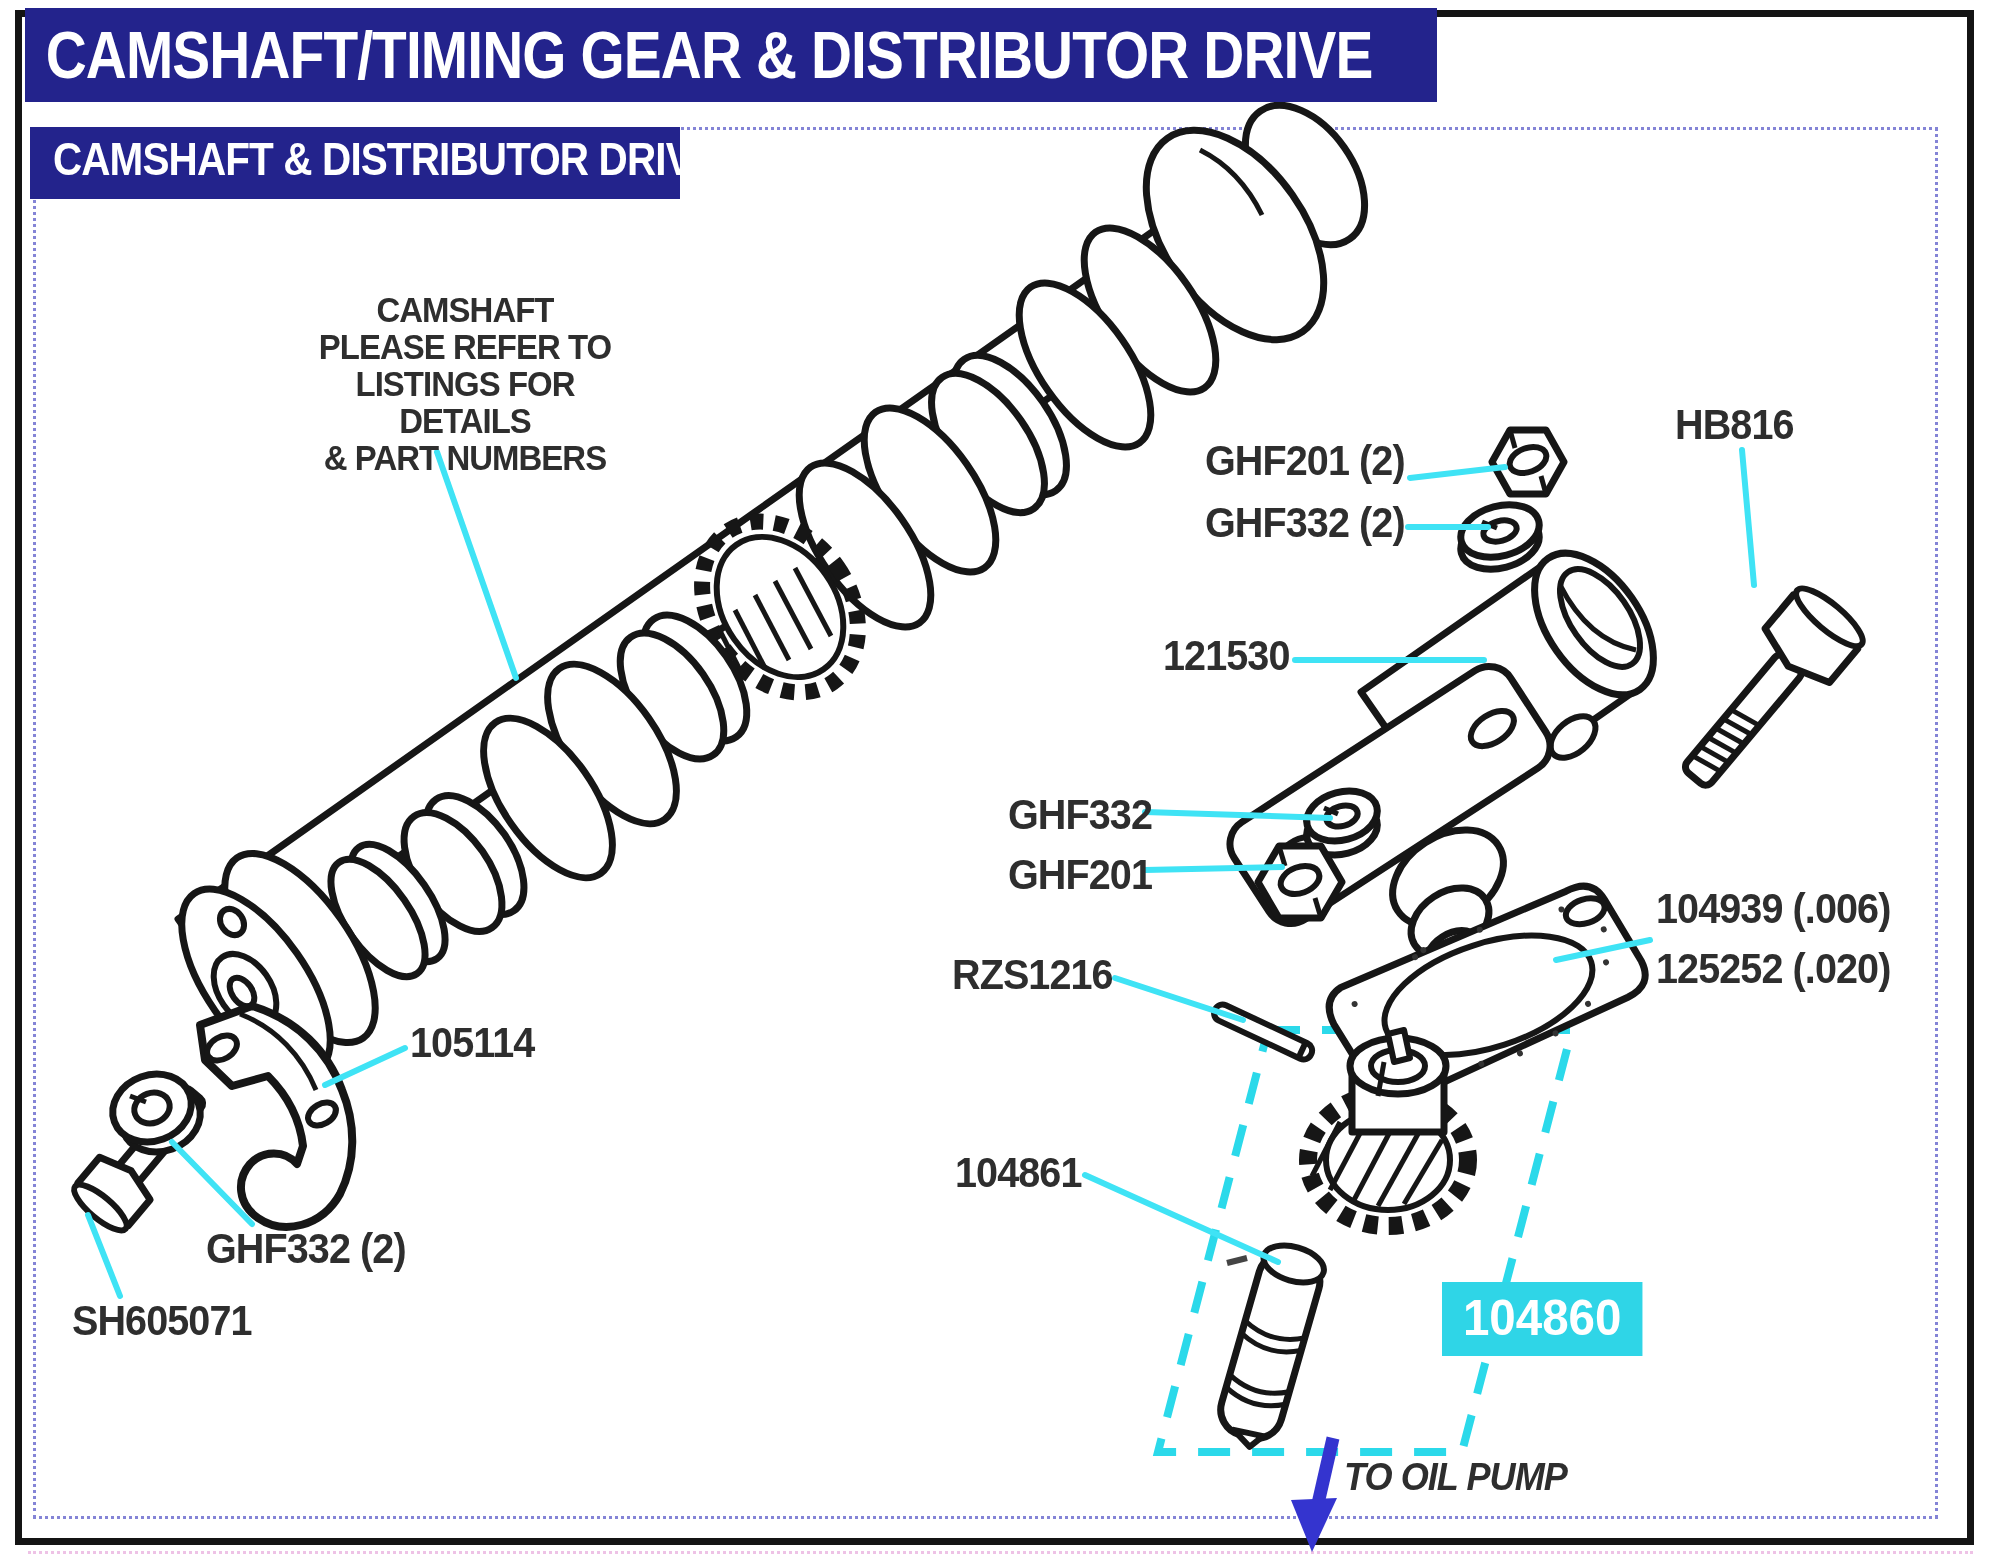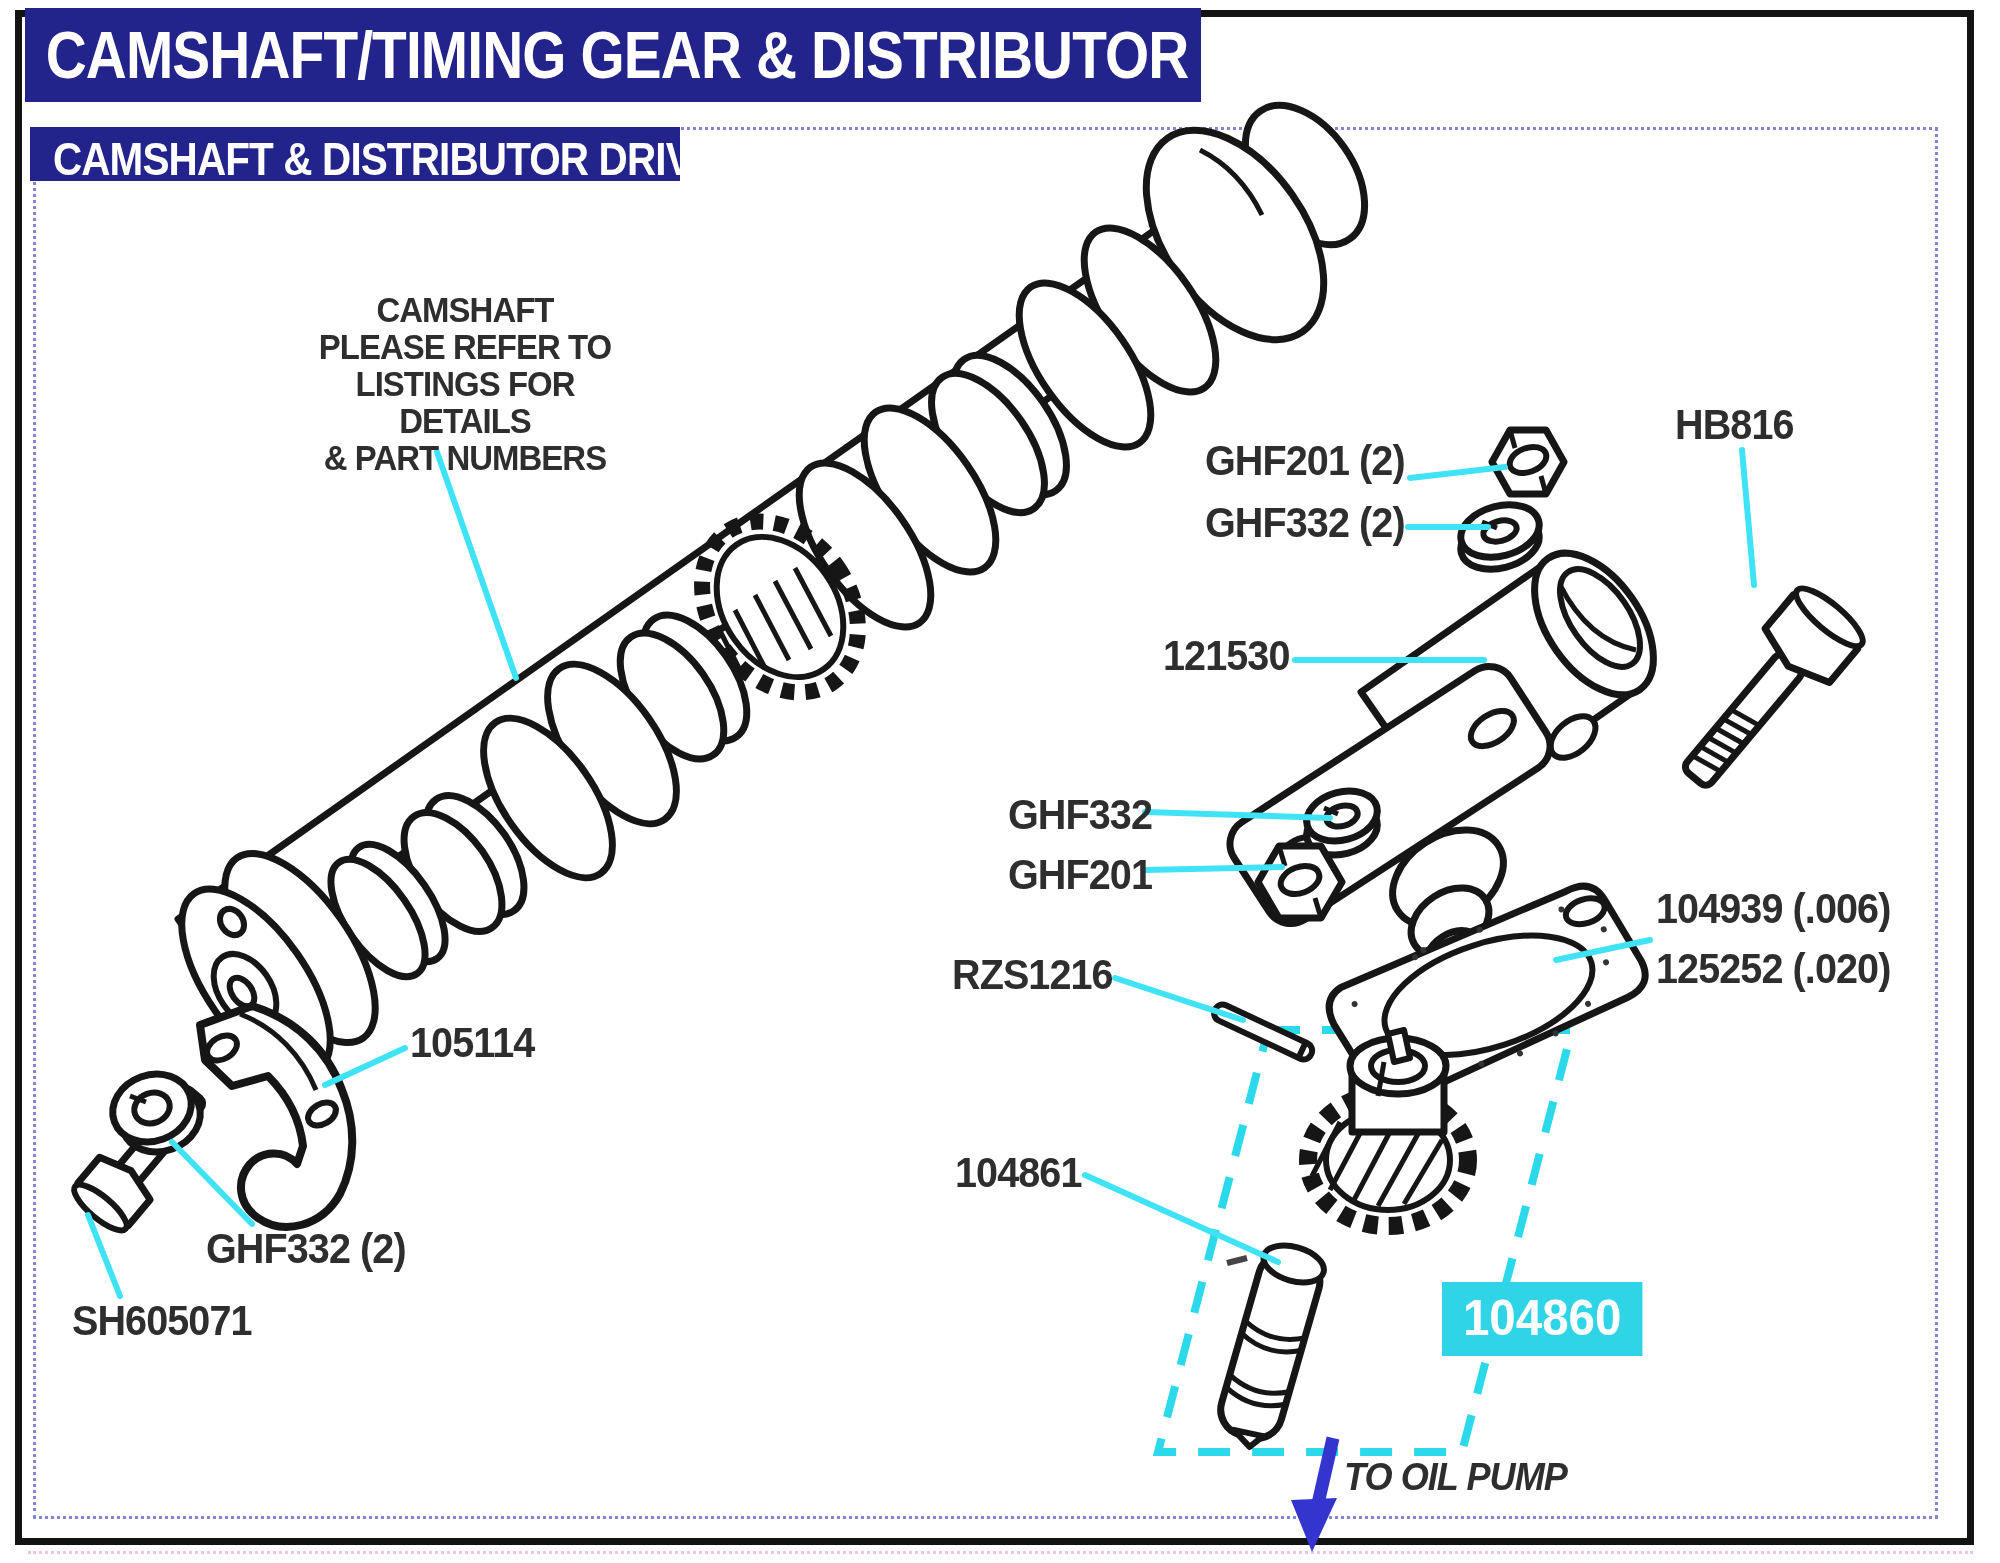--- a/index.html
+++ b/index.html
@@ -6,25 +6,25 @@
   .page{position:relative;width:2000px;height:1563px;background:#ffffff;overflow:hidden;
         font-family:"Liberation Sans",sans-serif;}
   
   .frame-black{position:absolute;left:15px;top:10px;width:1945px;height:1521px;
         border:7px solid #141414;}
   .frame-purple{position:absolute;left:33px;top:127px;width:1899px;height:1386px;
         border:3px dotted #8484d6;}
   .pink-rule{position:absolute;left:28px;top:1551px;width:1945px;height:0;
         border-top:3px dotted #eec2e6;}
   
-  .title-bar{position:absolute;left:25px;top:8px;width:1176px;height:94px;background:#23238c;}
+  .title-bar{position:absolute;left:25px;top:8px;width:1412px;height:94px;background:#23238c;}
   .title-bar .condense{display:inline-block;transform:scaleX(0.86);transform-origin:left center;
         color:#ffffff;font-weight:700;font-size:66px;line-height:94px;padding-left:24px;
         letter-spacing:-1px;white-space:nowrap;}
-  .section-bar{position:absolute;left:30px;top:127px;width:650px;height:54px;background:#23238c;text-align:center;}
+  .section-bar{position:absolute;left:30px;top:127px;width:650px;height:72px;background:#23238c;text-align:center;}
   .section-bar .condense{display:inline-block;transform:scaleX(0.88);transform-origin:left center;
         color:#ffffff;font-weight:700;font-size:46px;line-height:64px;padding-left:26px;
         letter-spacing:-1px;white-space:nowrap;}
   
   .lbl{position:absolute;font-weight:700;font-size:43px;color:#2e2e2e;letter-spacing:-1px;
         white-space:nowrap;transform:scaleX(0.92);transform-origin:left top;line-height:1.05;}
   .note{position:absolute;left:285px;top:291px;width:360px;text-align:center;
         font-weight:700;font-size:35px;color:#2e2e2e;letter-spacing:-1px;line-height:37px;
         transform:scaleX(0.94);transform-origin:center top;}
   .badge{position:absolute;left:1442px;top:1282px;background:#2fd5e7;color:#ffffff;

